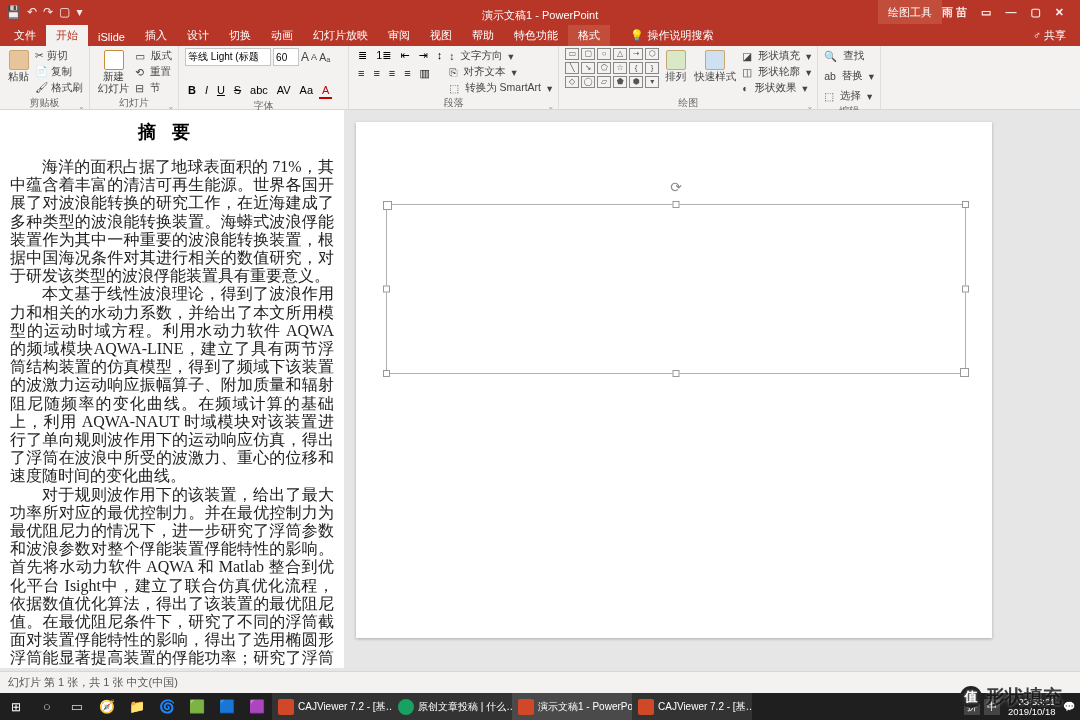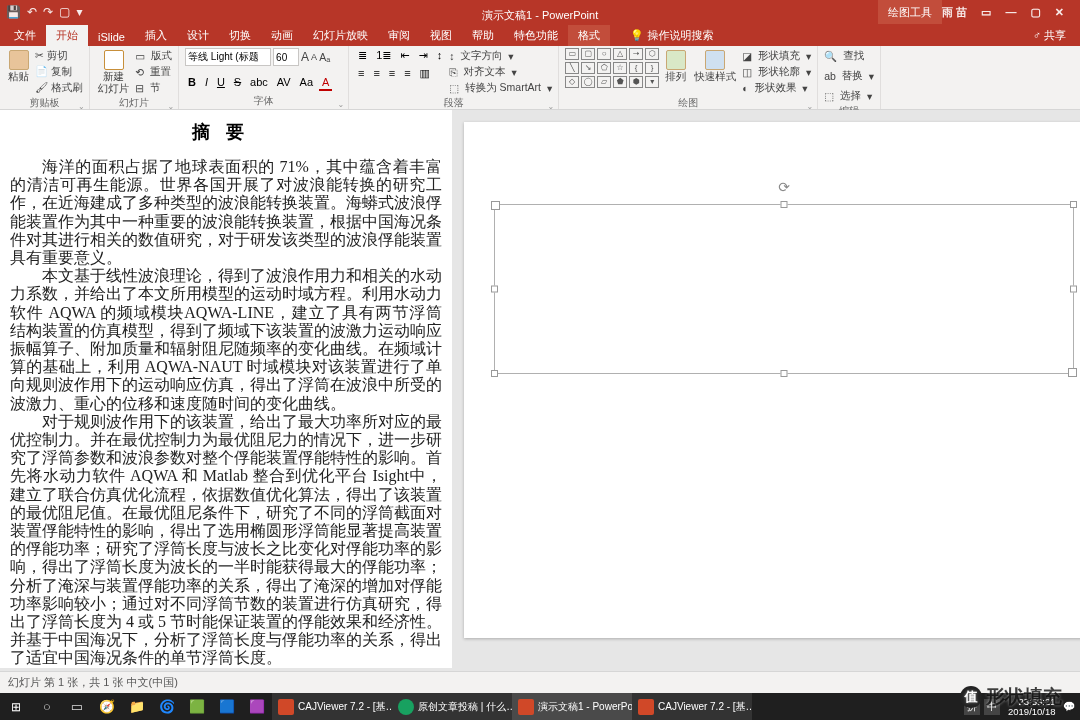--- a/index.html
+++ b/index.html
@@ -77,21 +77,21 @@
   .drawing-gallery span { border:1px solid #888; display:block; font-size:8px; text-align:center; line-height:10px; color:#555;}
 
   
   .content {
     position: absolute;
     top: 110px; bottom: 52px; left:0; right:0;
     background: #e6e6e6;
     display:flex;
   }
   .left-doc {
-    width: 452px;
+    width: 344px;
     background: #fff;
     margin: 0;
     padding: 6px 10px 0 10px;
     overflow:hidden;
     font-family: "SimSun", serif;
   }
   .left-doc h3 { font-size:18px; font-weight:600; text-align:center; letter-spacing:16px; margin:4px 0 14px 0; font-family:"SimHei", sans-serif;}
   .left-doc p { margin:0 0 0 0; font-size:16px; line-height: 18.2px; text-align:justify; text-indent:2em; color:#222;}
   .slide-area {
     flex:1;
@@ -235,21 +235,21 @@
           </div>
         <div class="minirow">
             <span>⊟&nbsp;</span>
             <span>节</span>
           </div>
       </div>
     </div>
     <div class="label">幻灯片</div>
   </div>
   <div class="group" style="min-width:170px;">
-    <div class="tools stack" style="gap:9px;">
+    <div class="tools stack" style="gap:17px;">
       <div class="fontbox">
         <input style="width: 86px;" value="等线 Light (标题">
         <input style="width: 26px;" value="60">
         <span style="font-size:12px;">A</span>
         <span style="font-size:9px;">A</span>
         <span>Aₐ</span>
       </div>
       <div class="btnrow">
         <button style="font-weight:700;">B</button>
         <button style="font-style:italic;">I</button>

